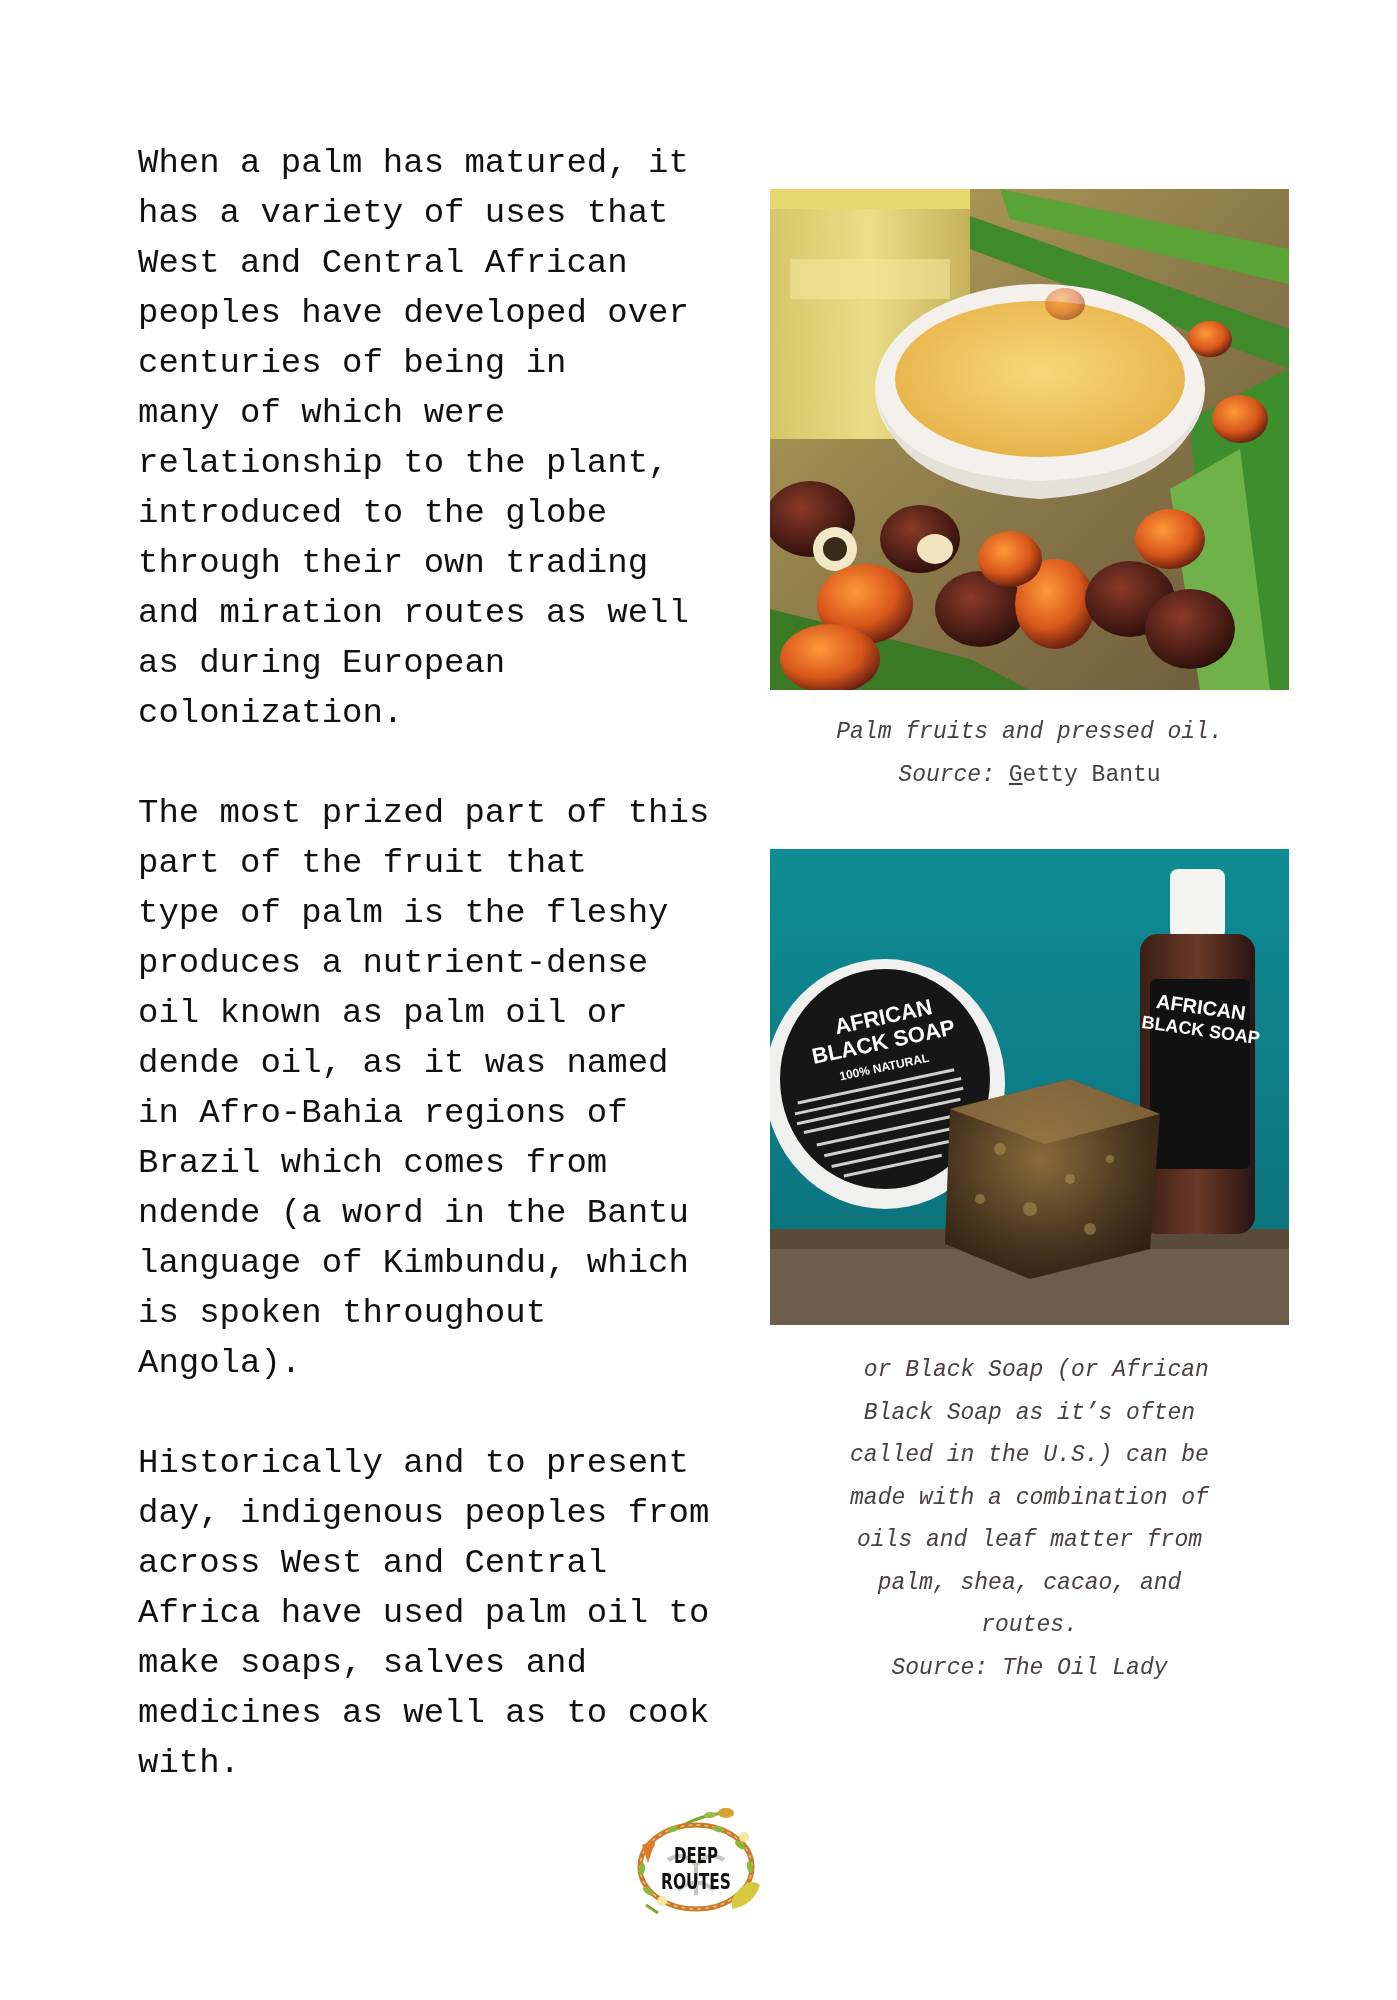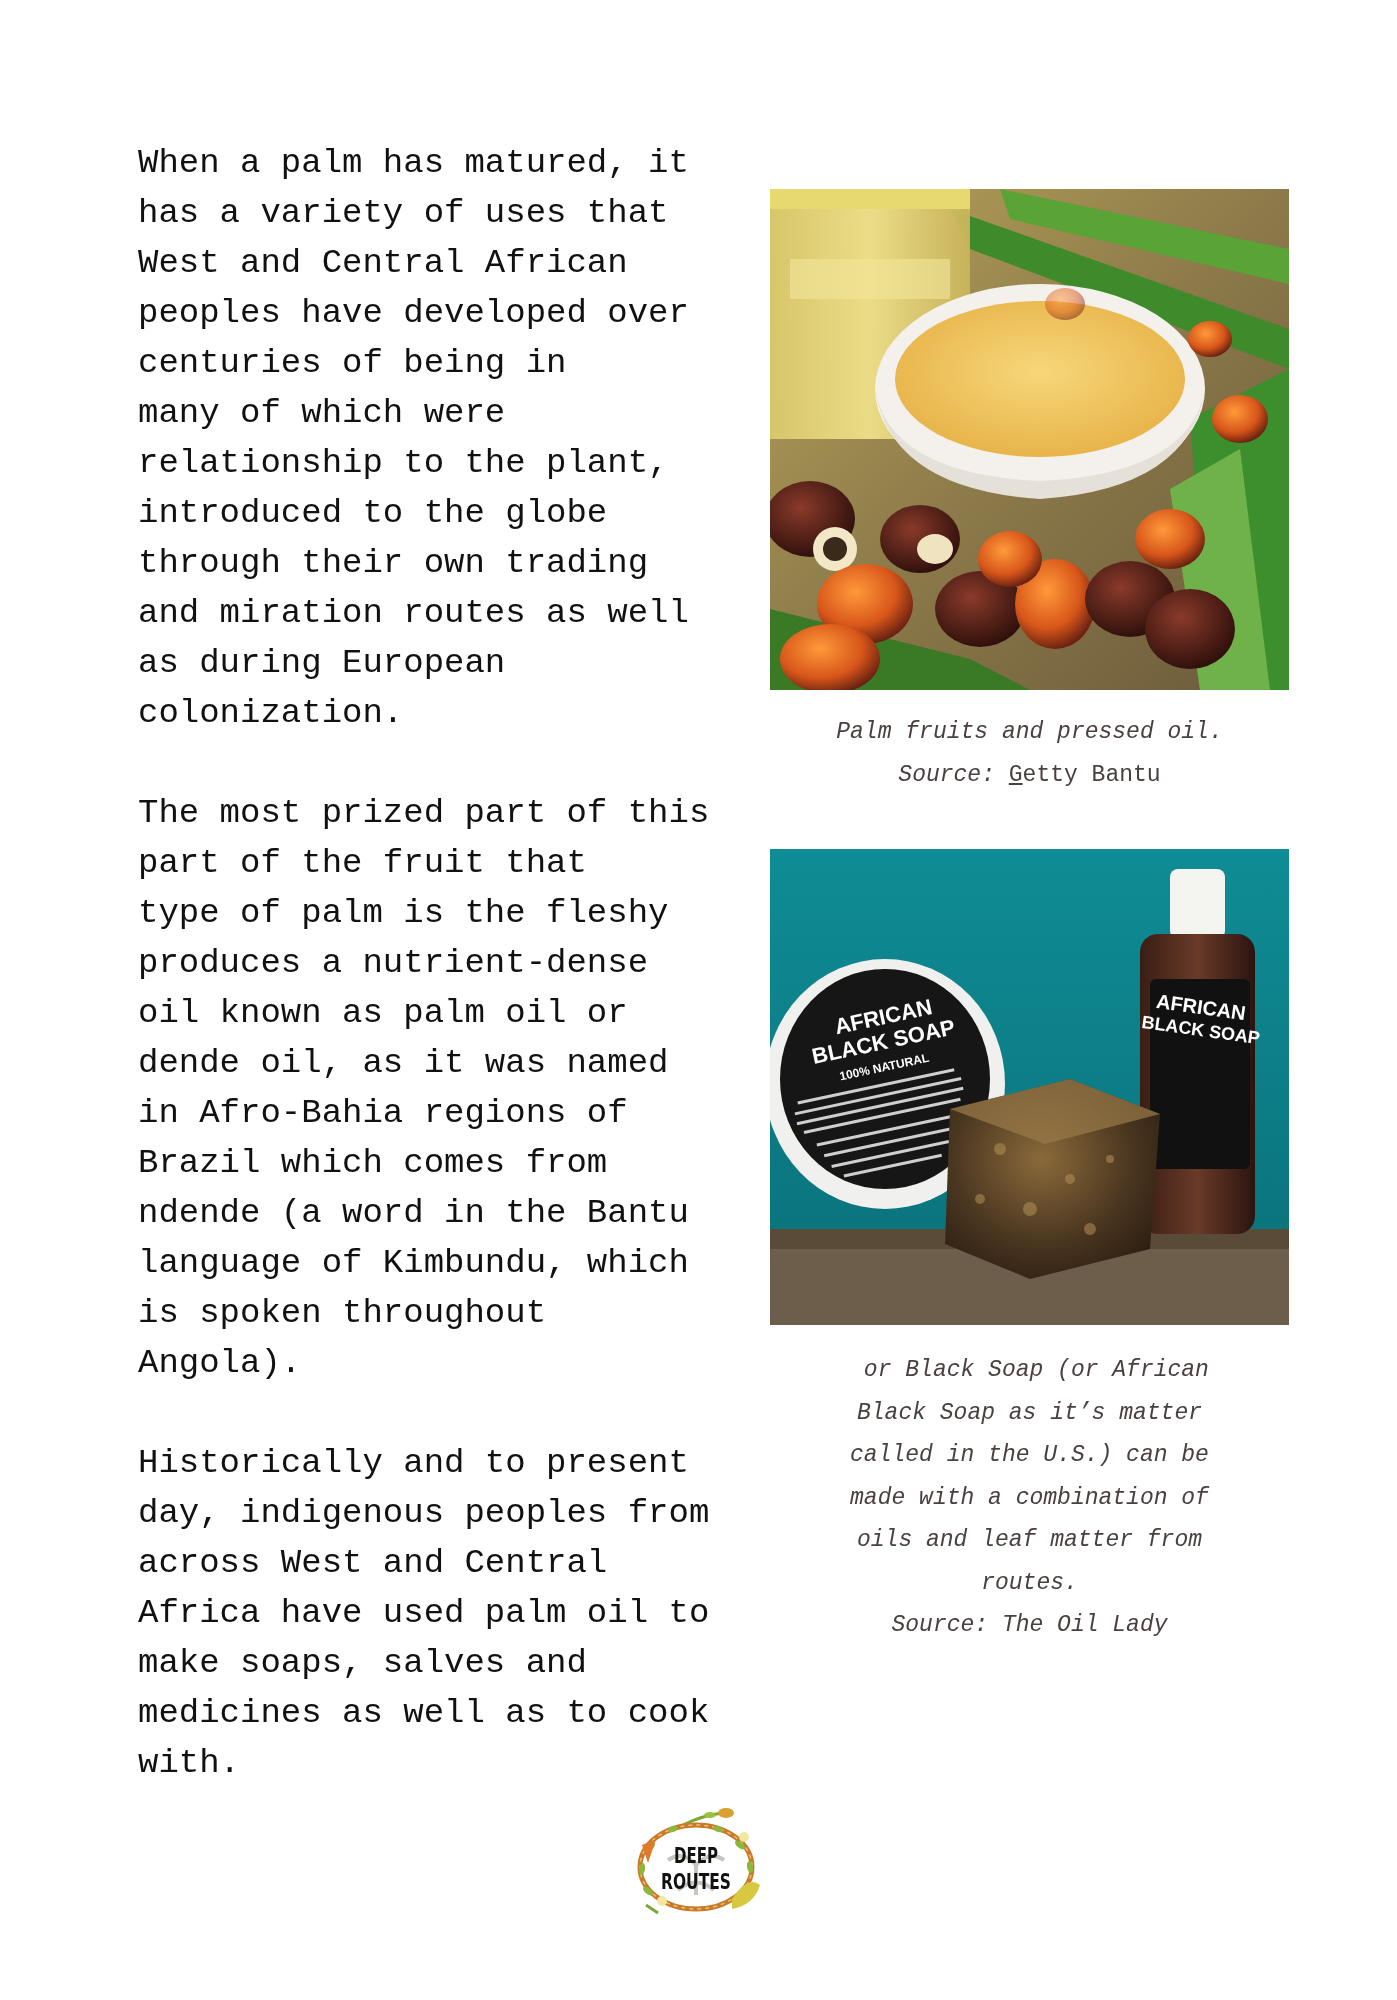--- a/index.html
+++ b/index.html
@@ -189,24 +189,25 @@
             <circle cx="300" cy="330" r="5"></circle>
           <circle cx="260" cy="360" r="7"></circle>
             <circle cx="340" cy="310" r="4"></circle>
           <circle cx="320" cy="380" r="6"></circle>
             <circle cx="210" cy="350" r="5"></circle>
         </g>
       </svg>
     </div>
     <div class="caption" style="top:500px;">
       <span class="ln"> or Black Soap (or African</span>
-      <span class="ln">Black Soap as it’s matter</span>
+      <span class="ln">Black Soap as it’s often</span>
       <span class="ln">called in the U.S.) can be</span>
       <span class="ln">made with a combination of</span>
       <span class="ln">oils and leaf matter from</span>
+      <span class="ln">palm, shea, cacao, and</span>
       <span class="ln">routes.</span>
       <span class="ln">Source: The Oil Lady</span>
     </div>
   </div>
 
   <div class="logo">
     <svg width="136" height="112" viewBox="0 0 136 112" xmlns="http://www.w3.org/2000/svg">
 
       <path d="M55 20 Q75 10 95 8" stroke="#7aa830" stroke-width="3" fill="none"></path>
       <ellipse cx="98" cy="8" rx="8" ry="5" fill="#d8a030"></ellipse>

